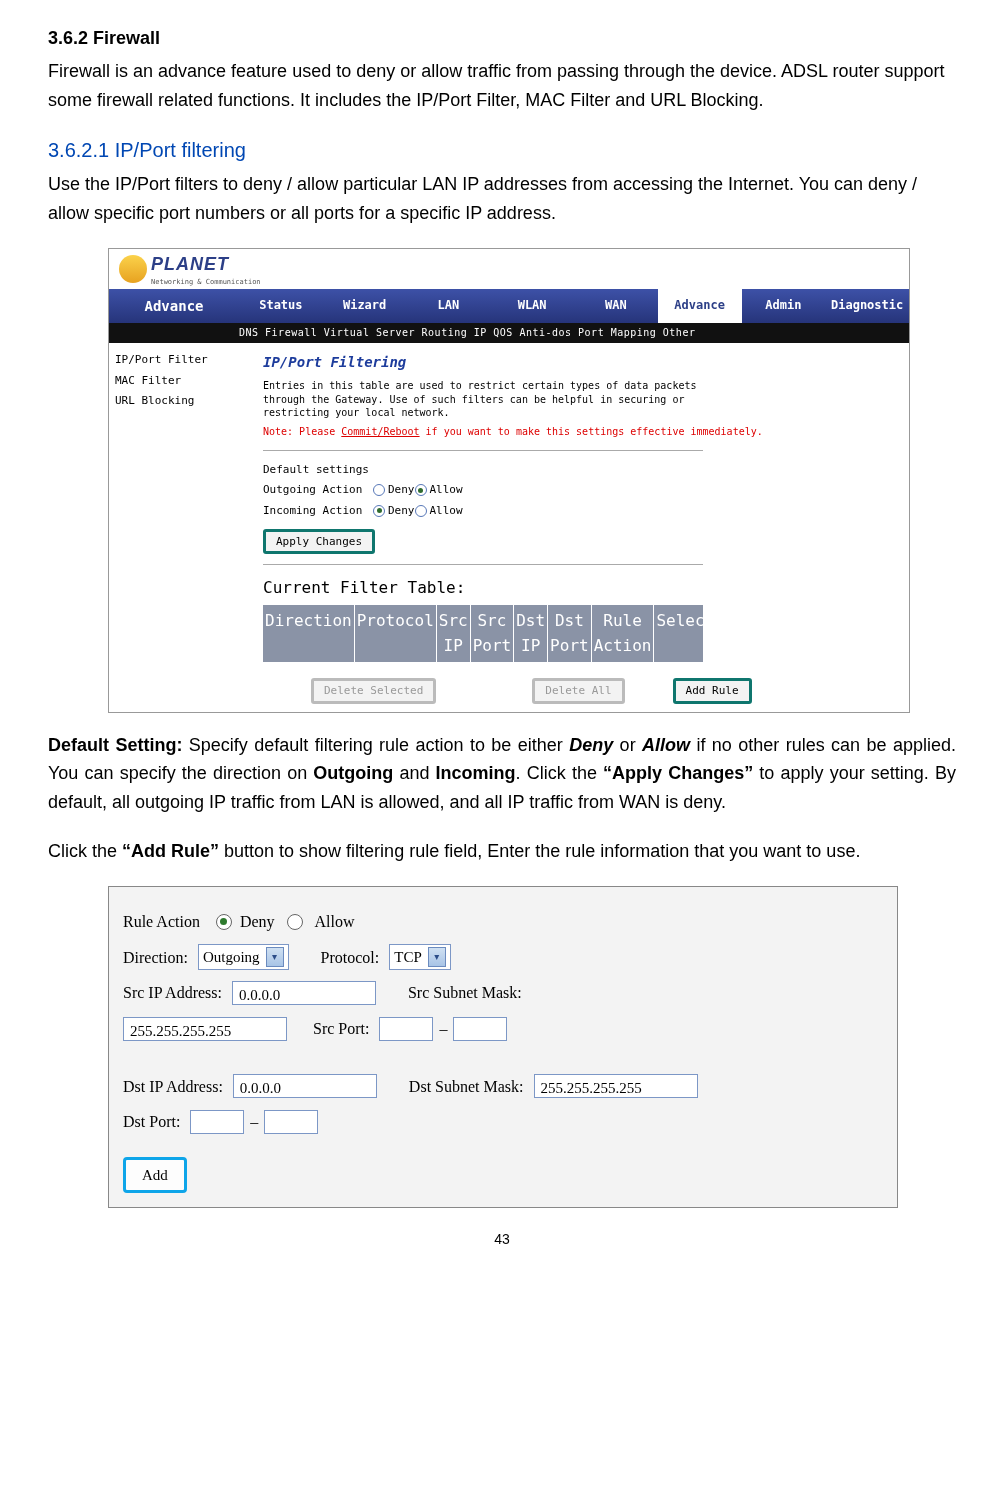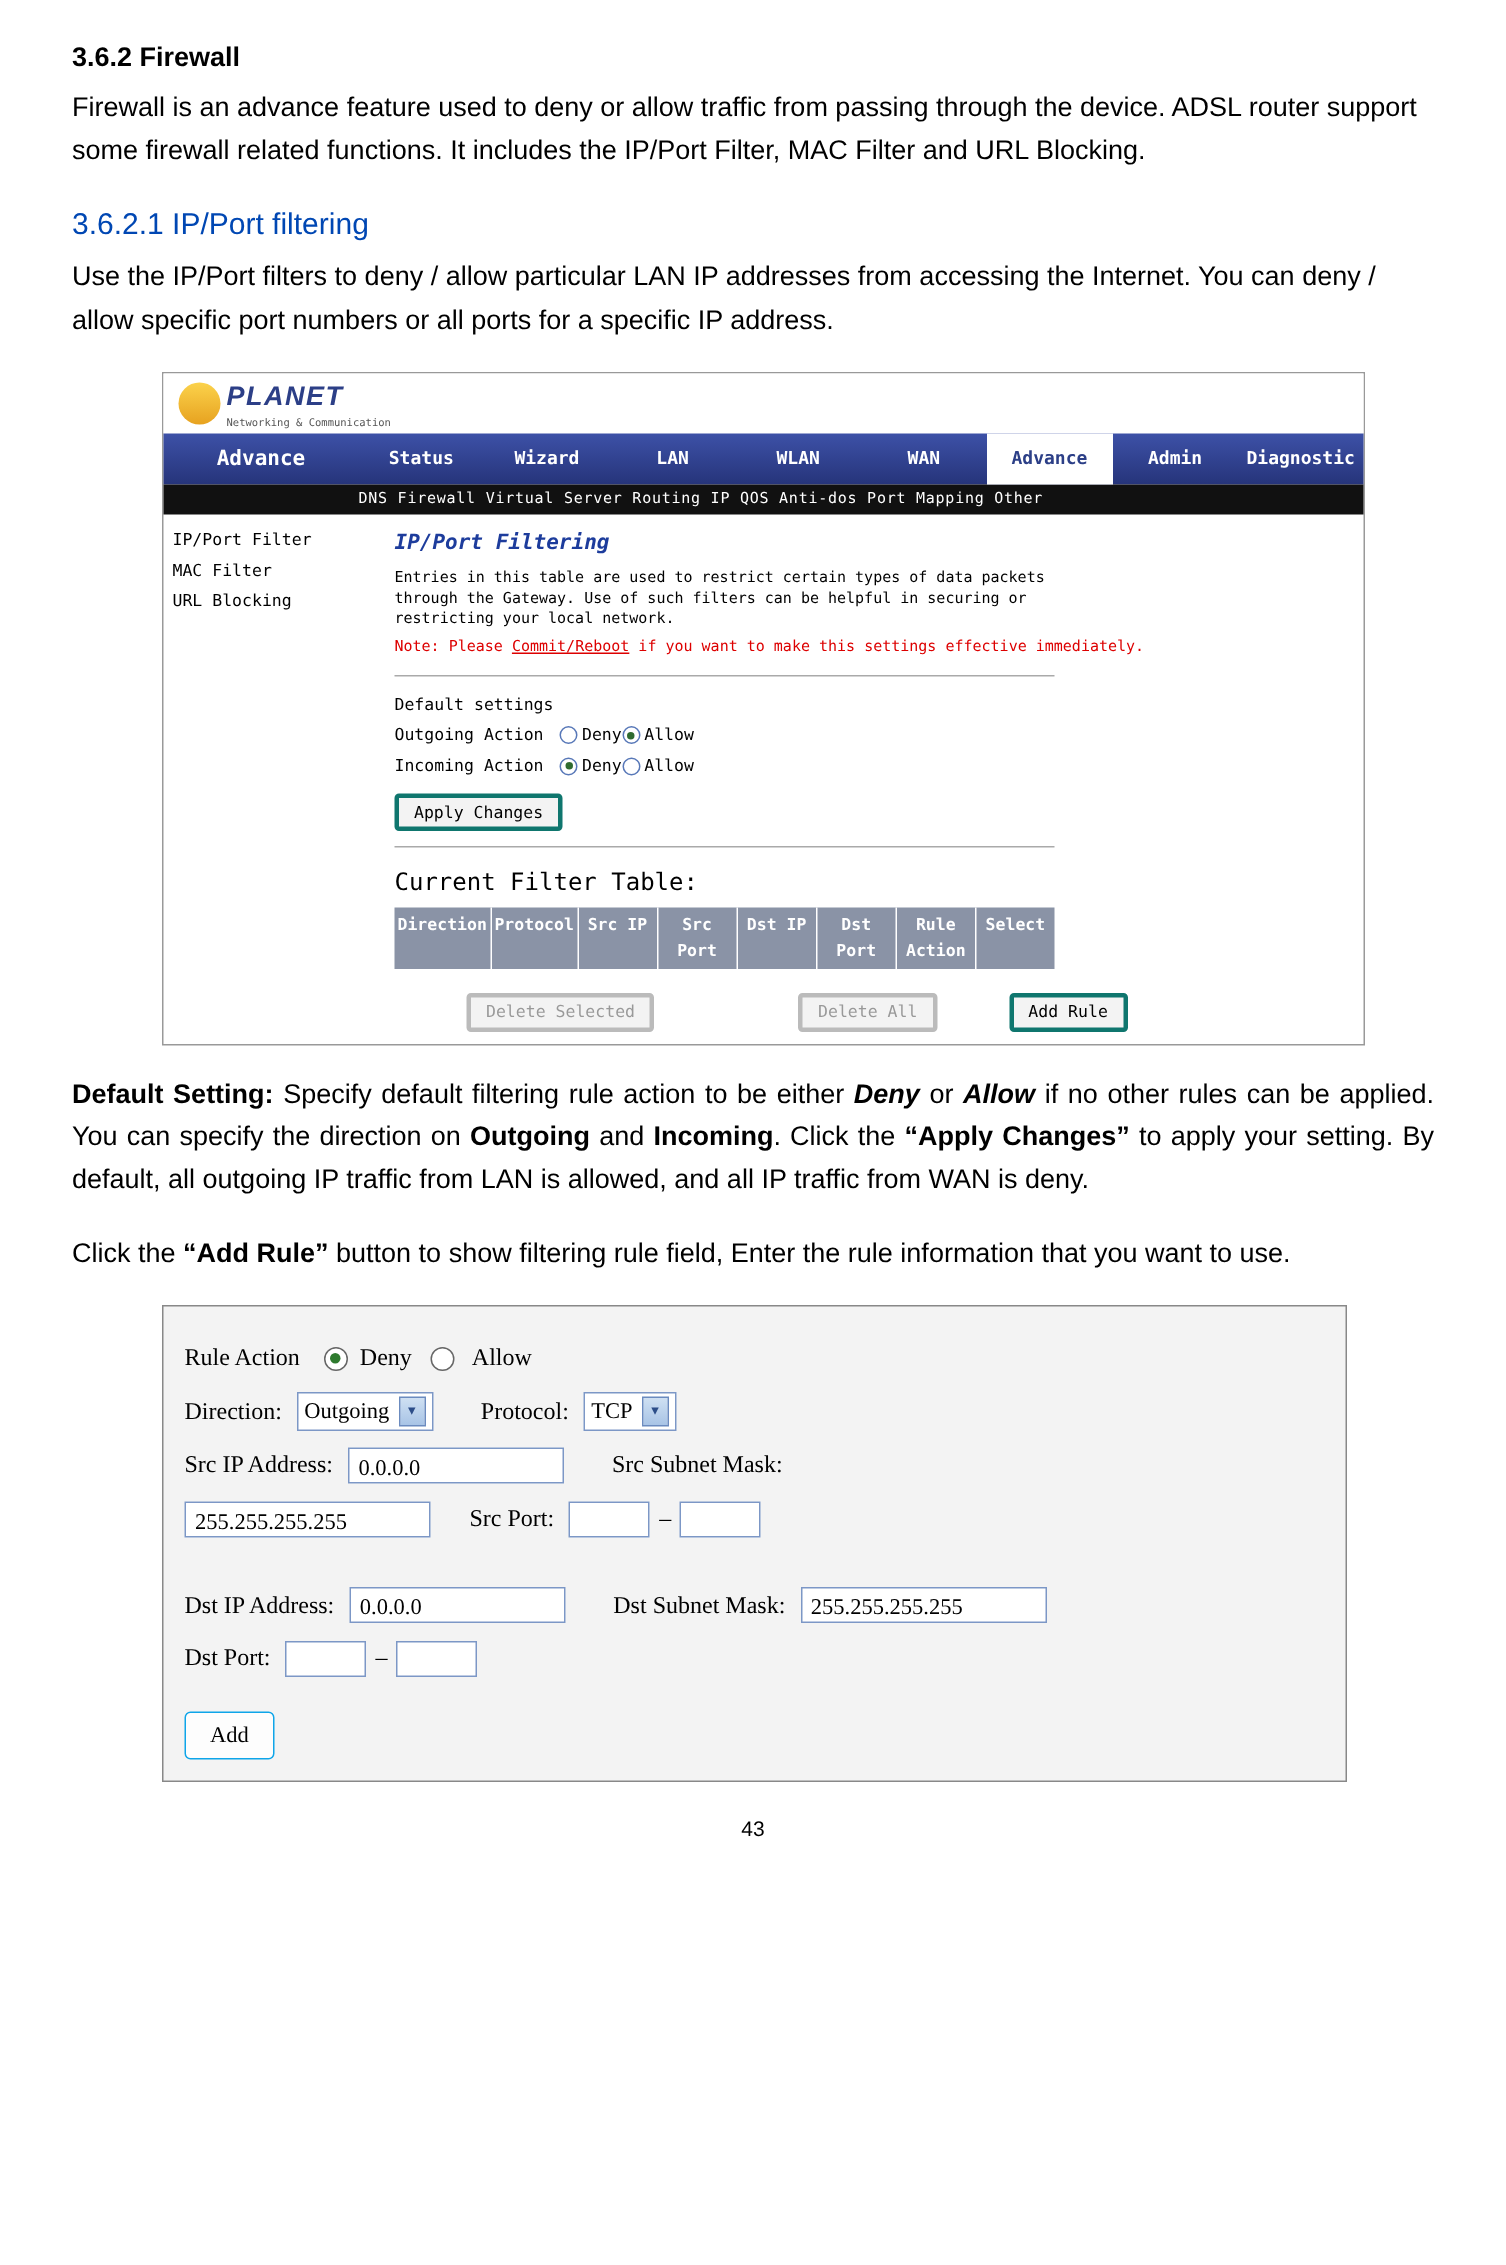--- a/index.html
+++ b/index.html
@@ -177,24 +177,23 @@
   }
   .btn-sim.disabled {
     color: #999;
     border-color: #bbb;
     margin-left: 48px;
   }
   .table-header-row {
     display: flex;
     background: #8a93a6;
     color: #fff;
-    font-size: 11px;
+    font-size: 16px;
     width: 440px;
     margin-top: 4px;
-    font-weight: bold;
   }
   .th {
     padding: 3px 2px;
     border-right: 1px solid #fff;
     flex: 1;
     text-align: center;
   }
   .th:last-child { border-right: none; }
   .bottom-btn-row {
     margin-top: 10px;
@@ -262,21 +261,21 @@
     padding: 1px 6px;
     min-width: 40px;
     height: 20px;
     font-size: 15px;
   }
   .input-med { min-width: 130px; }
   .input-wide { min-width: 150px; }
   .btn-add {
     display: inline-block;
     background: #fdfdfd;
-    border: 1px solid #0ea5e9;
+    border: 3px solid #0ea5e9;
     border-radius: 4px;
     padding: 3px 16px;
     font-size: 15px;
     margin-top: 12px;
   }
   .page-num {
     text-align: center;
     font-size: 14px;
     margin-top: 12px;
   }

